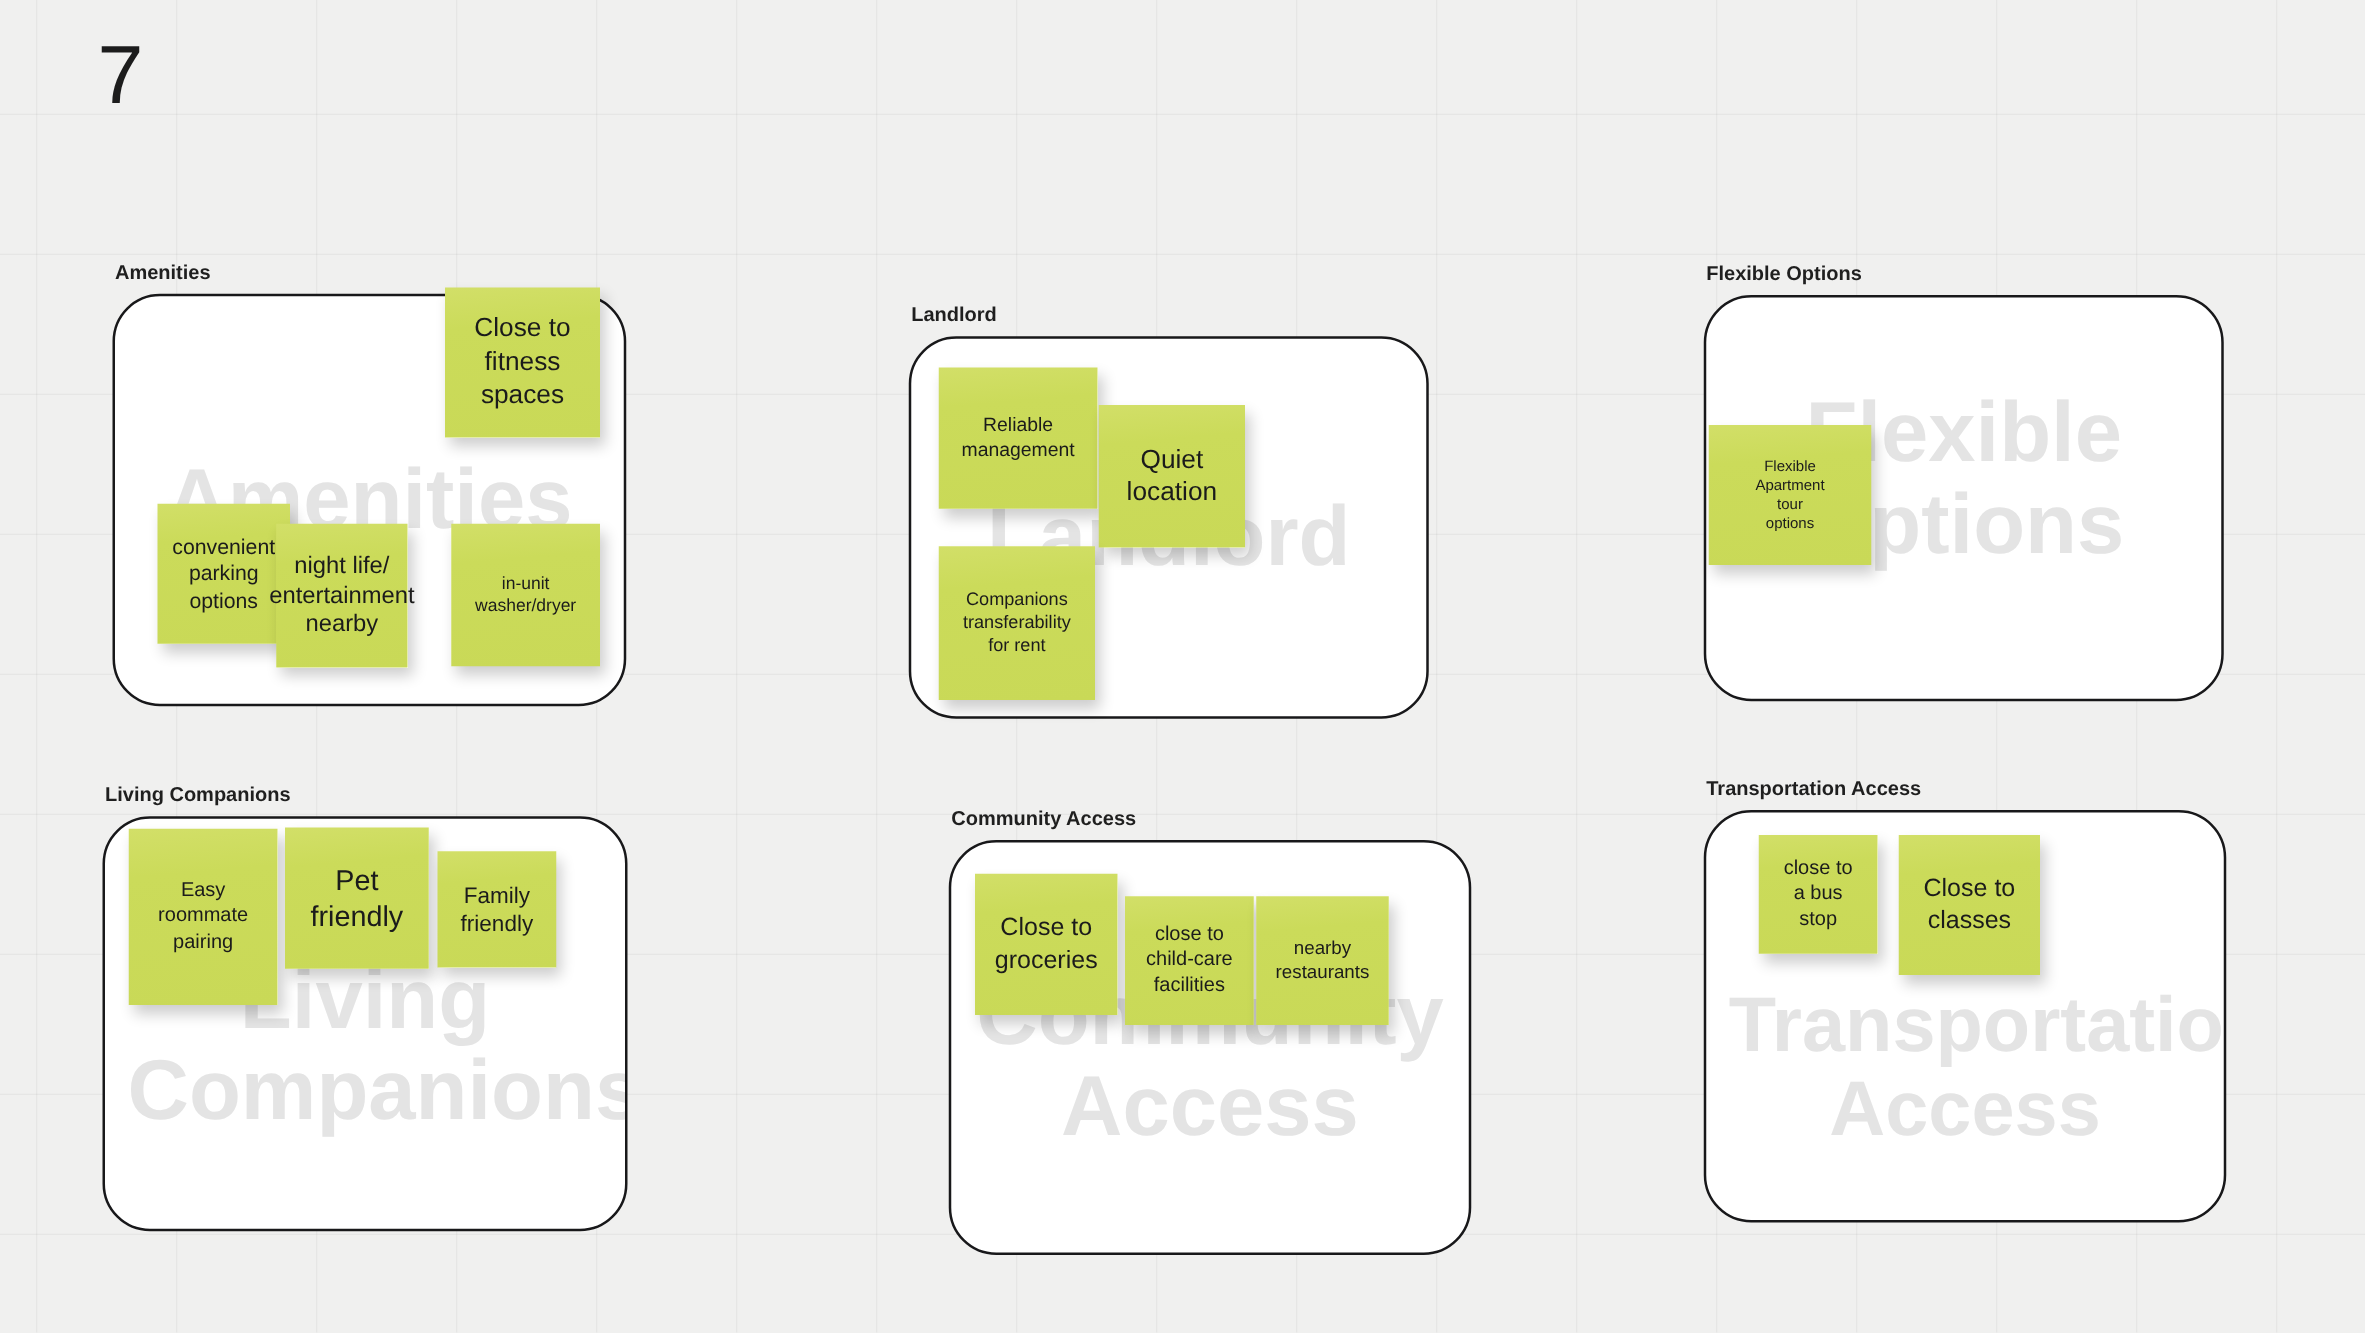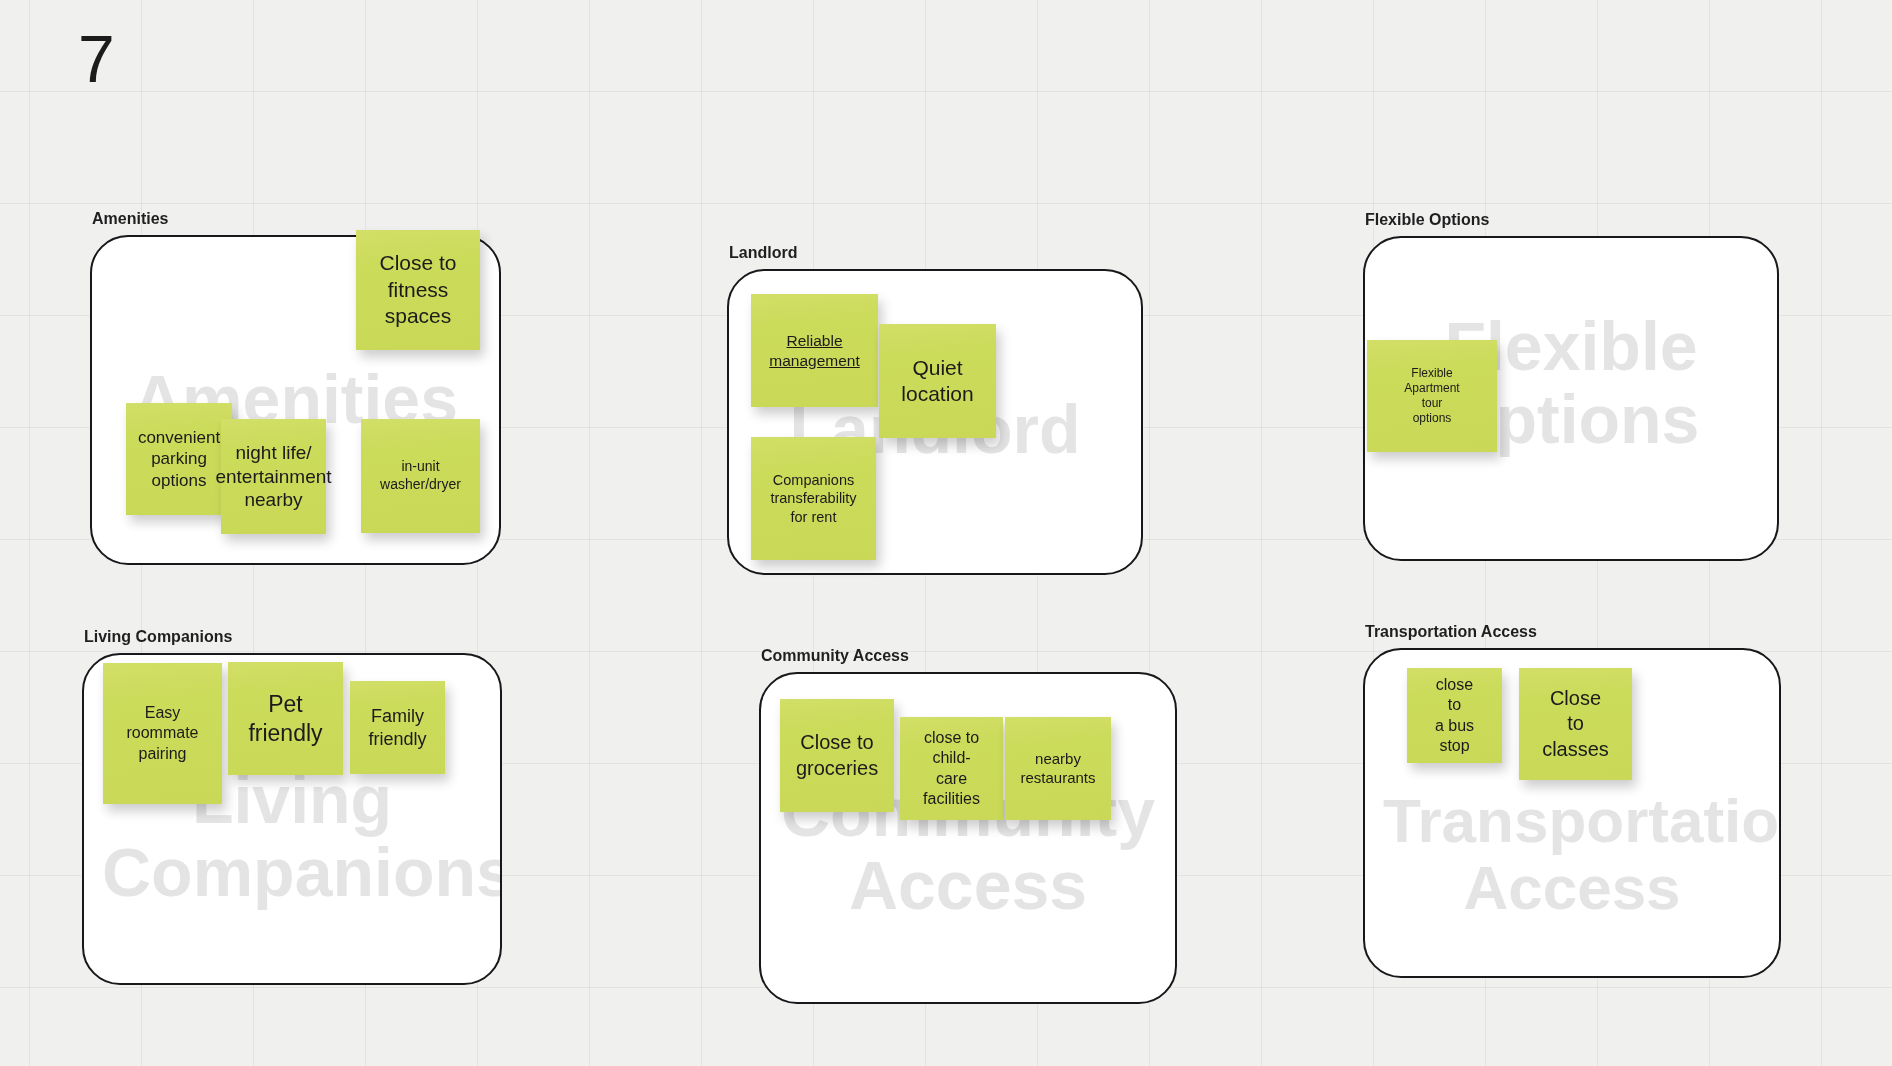--- a/index.html
+++ b/index.html
@@ -75,21 +75,21 @@
   .note {
     position: absolute;
     background: linear-gradient(175deg, #d2df68 0%, #cbdb5a 26%, #c9d957 100%);
     box-shadow: 4px 7px 11px rgba(0,0,0,0.20);
     display: flex;
     align-items: center;
     justify-content: center;
     text-align: center;
     color: #1b1b1b;
     line-height: 1.26;
-    padding: 6px 20px;
+    padding: 6px 7px;
     white-space: pre-line;
   }
 
   
   .wm-amenities      { font-size: 68px; top: 126px; }
   .wm-landlord       { font-size: 68px; top: 122px; }
   .wm-flexible       { font-size: 68px; top: 72px; }
   .wm-living         { font-size: 68px; top: 108px; }
   .wm-community      { font-size: 68px; top: 102px; }
   .wm-transportation { font-size: 62px; top: 138px; }
@@ -115,21 +115,21 @@
 nearby</div>
   <div class="note" style="left:271px; top:184px; width:119px; height:114px; font-size:14px;">in-unit
 washer/dryer</div>
 </div>
 
 <div class="frame" style="left:727px; top:233px; width:416px; height:306px;margin-top:36px;">
   <div class="frame-label">Landlord</div>
   <div class="frame-body">
     <div class="frame-watermark wm-landlord">Landlord</div>
   </div>
-  <div class="note" style="left:24px; top:25px; width:127px; height:113px; font-size:15.5px;text-decoration:underline;">Reliable
+  <div class="note" style="left:24px; top:25px; width:127px; height:113px; font-size:15.5px;">Reliable
 management</div>
   <div class="note" style="left:152px; top:55px; width:117px; height:114px; font-size:21px;">Quiet
 location</div>
   <div class="note" style="left:24px; top:168px; width:125px; height:123px; font-size:14.5px;">Companions
 transferability
 for rent</div>
 </div>
 
 <div class="frame" style="left:1363px; top:236px; width:416px; height:325px;">
   <div class="frame-label">Flexible Options</div>

